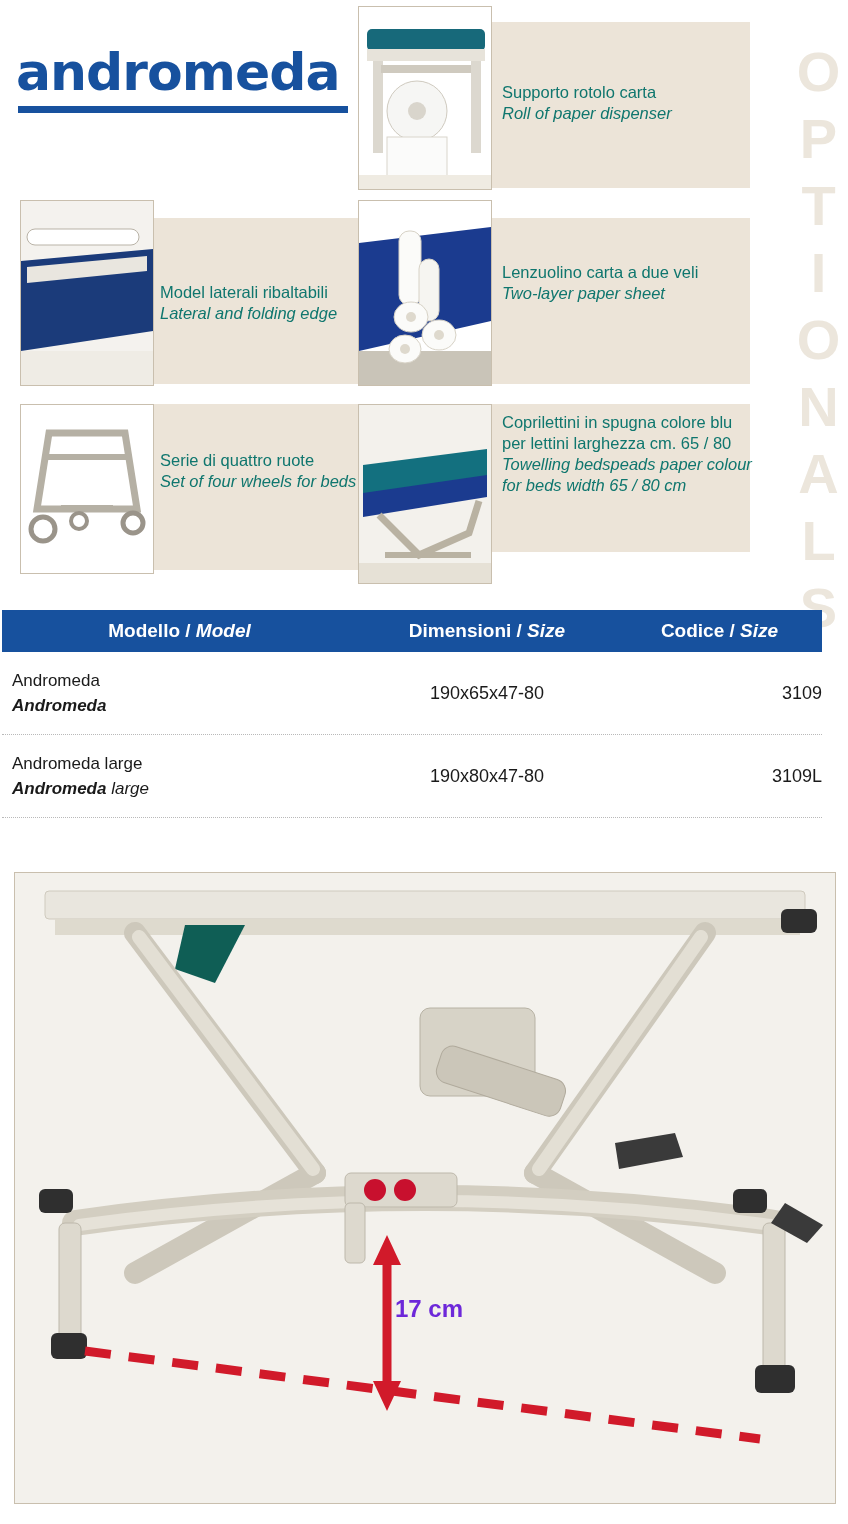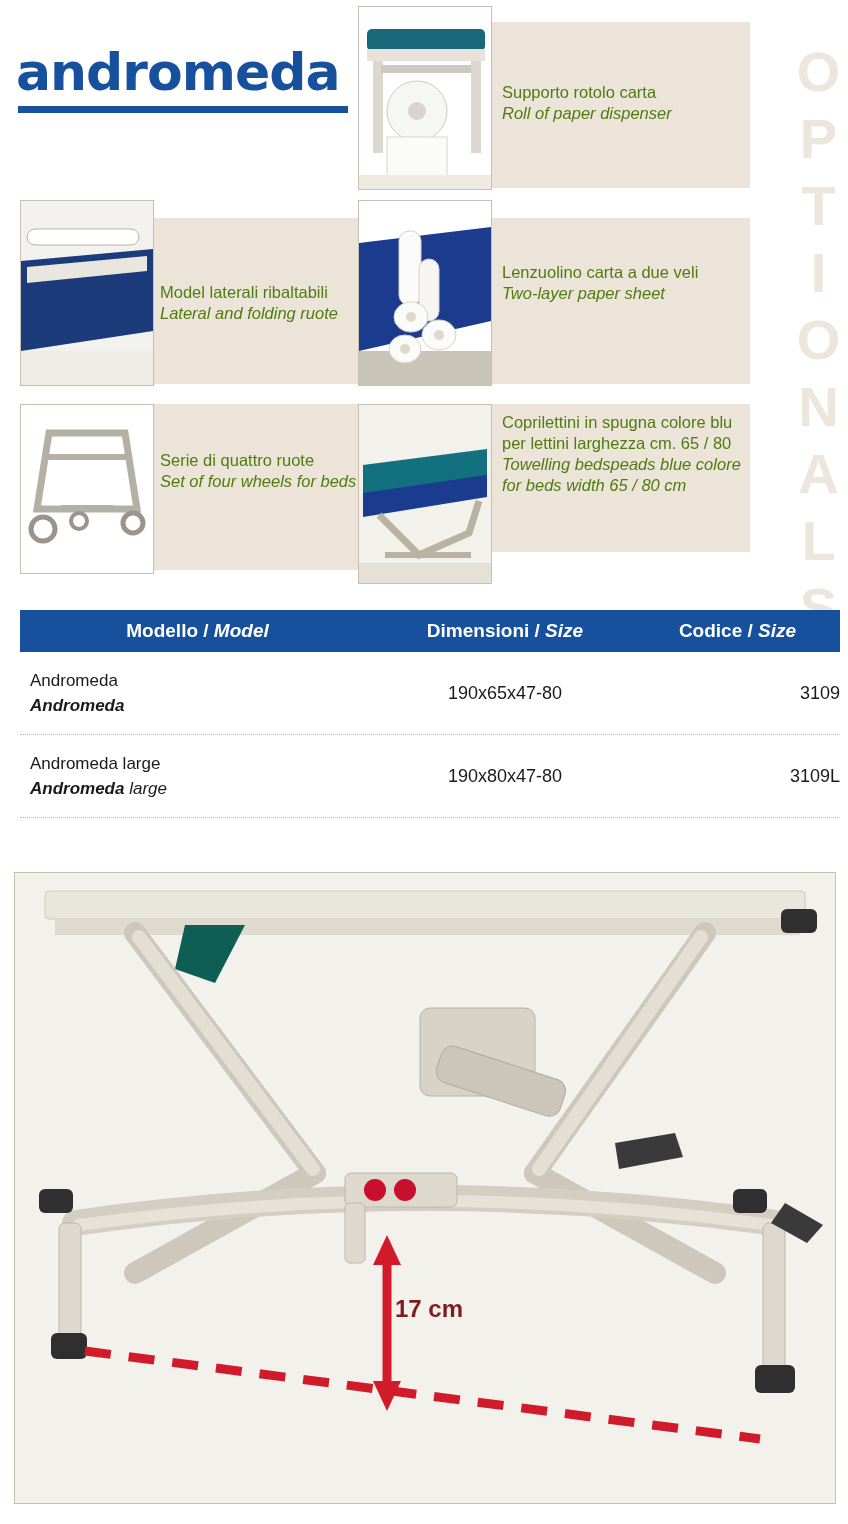--- a/index.html
+++ b/index.html
@@ -73,30 +73,30 @@
   }
   .photo .inner {
     position: absolute;
     inset: 0;
   }
 
   .opt-text {
     position: absolute;
     font-size: 16.5px;
     line-height: 21px;
-    color: #4d7c0f;
+    color: #0f766e;
   }
   .opt-text .it {
     font-style: italic;
   }
 
   
   .table {
     position: absolute;
-    left: 20px;
+    left: 2px;
     top: 610px;
     width: 820px;
   }
   .table-head {
     display: flex;
     background: #17519e;
     color: #ffffff;
     height: 42px;
     align-items: center;
     font-size: 19px;
@@ -143,21 +143,21 @@
     width: 820px;
     height: 630px;
     border: 1px solid #c9bfae;
     background: #f2efe9;
     overflow: hidden;
   }
   .bp-measure-label {
     position: absolute;
     left: 395px;
     top: 1295px;
-    color: #7f1d1d;
+    color: #6d28d9;
     font-weight: bold;
     font-size: 24px;
   }
 </style>
 </head>
 <body>
 
 <div class="page">
 
   <div class="brand">andromeda</div>
@@ -191,21 +191,21 @@
       <rect x="0" y="0" width="132" height="184" fill="#ffffff"></rect>
       <rect x="0" y="0" width="132" height="184" fill="#f4f2ee"></rect>
       <rect x="6" y="28" width="112" height="16" rx="8" fill="#ffffff" stroke="#b9b3a7"></rect>
       <path d="M0 60 L132 48 L132 130 L0 150 Z" fill="#1b3b7a"></path>
       <path d="M6 66 L126 55 L126 70 L6 82 Z" fill="#e9e6df"></path>
       <rect x="0" y="150" width="132" height="34" fill="#efece5"></rect>
     </svg>
   </div>
   <div class="opt-text" style="left:160px; top:282px; width:200px;">
     <div>Model laterali ribaltabili</div>
-    <div class="it">Lateral and folding ruote</div>
+    <div class="it">Lateral and folding edge</div>
   </div>
 
   <div class="beige" style="left:488px; top:218px; width:262px; height:166px;"></div>
   <div class="photo" style="left:358px; top:200px; width:132px; height:184px;">
     <svg class="inner" viewBox="0 0 132 184" preserveAspectRatio="none">
       <rect x="0" y="0" width="132" height="184" fill="#ffffff"></rect>
       <path d="M0 42 L132 26 L132 120 L0 150 Z" fill="#1b3b8f"></path>
       <rect x="0" y="150" width="132" height="34" fill="#c9c4b8"></rect>
       <g>
         <rect x="40" y="30" width="22" height="74" rx="10" fill="#fbfbf9" stroke="#d7d2c6"></rect>
@@ -249,21 +249,21 @@
       <path d="M4 60 L128 44 L128 74 L4 92 Z" fill="#13707f"></path>
       <path d="M4 88 L128 70 L128 92 L4 112 Z" fill="#1b3b8f"></path>
       <path d="M20 110 L60 150 L110 128 L120 96" fill="none" stroke="#b9b2a2" stroke-width="7"></path>
       <path d="M26 150 L112 150" stroke="#b9b2a2" stroke-width="6"></path>
       <rect x="0" y="158" width="132" height="20" fill="#e6e1d6"></rect>
     </svg>
   </div>
   <div class="opt-text" style="left:502px; top:412px; width:262px;">
     <div>Coprilettini in spugna colore blu</div>
     <div>per lettini larghezza cm. 65 / 80</div>
-    <div class="it">Towelling bedspeads blue colore</div>
+    <div class="it">Towelling bedspeads paper colour</div>
     <div class="it">for beds width 65 / 80 cm</div>
   </div>
 
   <div class="table">
     <div class="table-head">
       <div class="col1">
         <span>Modello / </span><span class="hdr-it">Model</span>
       </div>
       <div class="col2">
         <span>Dimensioni / </span><span class="hdr-it">Size</span>

